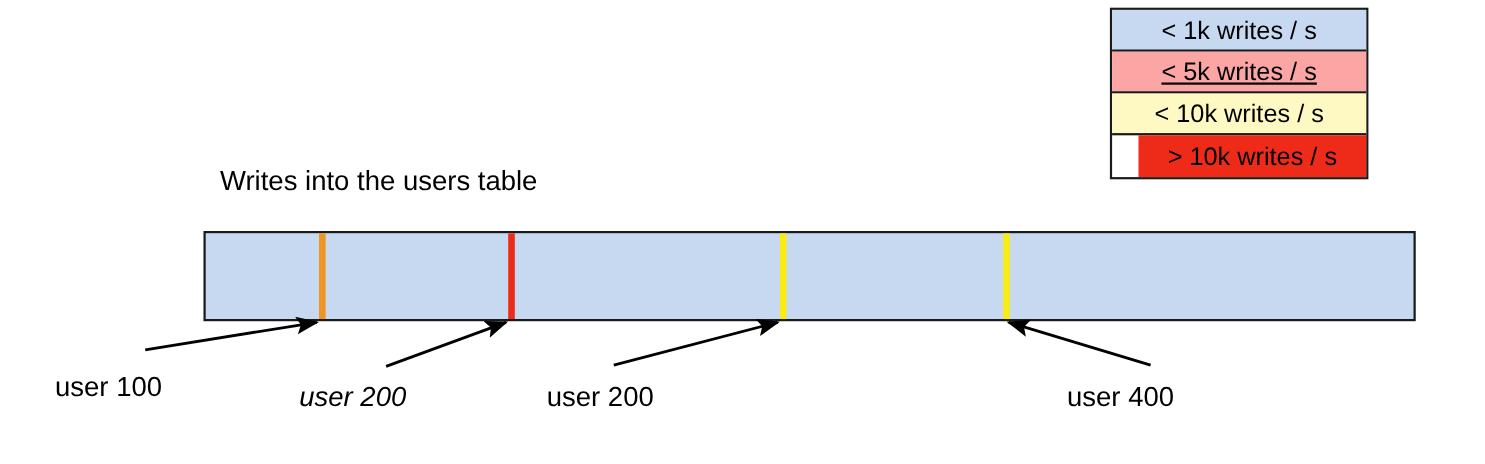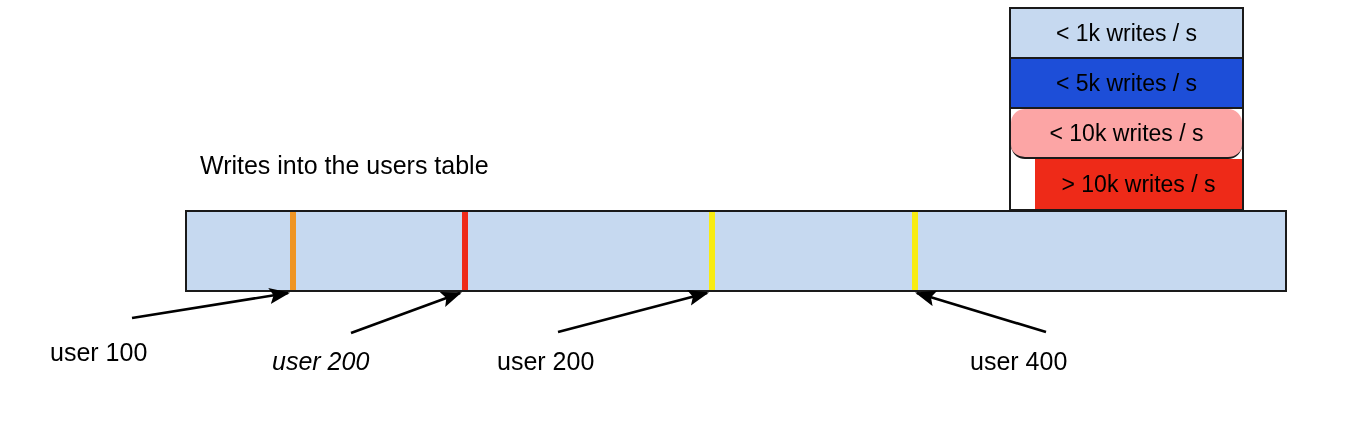--- a/index.html
+++ b/index.html
@@ -24,21 +24,21 @@
   #legend {
     position: absolute;
     left: 1009px;
     top: 7px;
     width: 235px;
     border: 2px solid #1a1a1a;
     box-sizing: border-box;
     background: #ffffff;
   }
   .legend-row {
-    height: 50px;
+    height: 38px;
     box-sizing: border-box;
     display: flex;
     align-items: center;
     justify-content: center;
     border-bottom: 2px solid #1a1a1a;
     font-size: 23px;
     line-height: 1;
     letter-spacing: 0px;
     white-space: nowrap;
     color: #000000;
@@ -99,24 +99,24 @@
 </style>
 </head>
 <body>
 
 <div id="canvas">
 
   <div id="legend">
     <div class="legend-row" style="background:#c6d9f0;">
       <span>&lt; 1k writes / s</span>
     </div>
-    <div class="legend-row" style="background:#1d4ed8;">
+    <div class="legend-row" style="background:#fca5a5;text-decoration:underline;">
       <span>&lt; 5k writes / s</span>
     </div>
-    <div class="legend-row" style="background:#fca5a5;border-radius:14px;">
+    <div class="legend-row" style="background:#fef9c3;">
       <span>&lt; 10k writes / s</span>
     </div>
     <div class="legend-row" style="background:#ee2a18;">
       <span>&gt; 10k writes / s</span>
     </div>
   </div>
 
   <div id="chart-title">Writes into the users table</div>
 
   <div id="bar">

